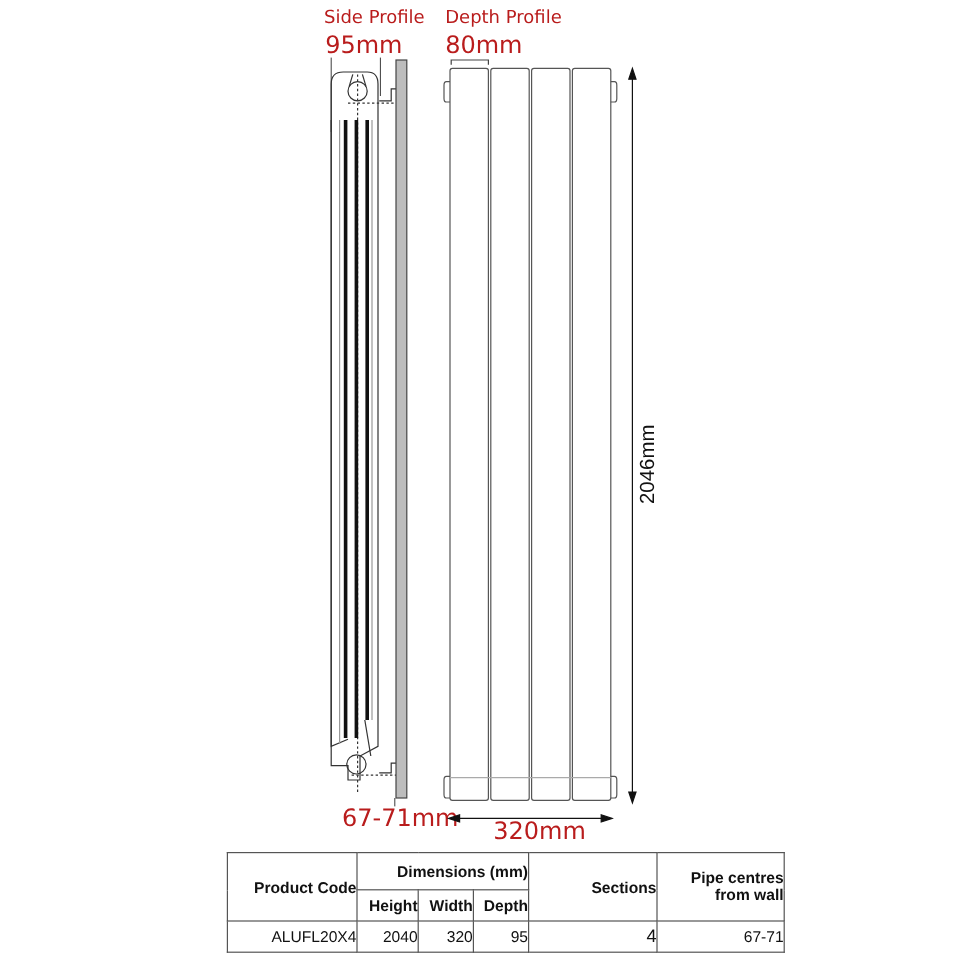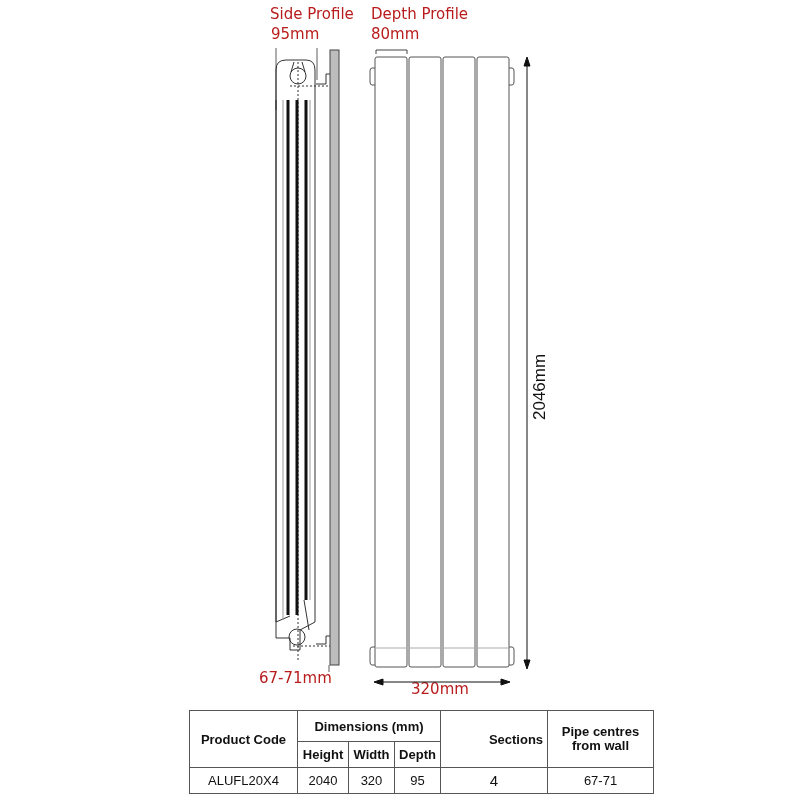--- a/index.html
+++ b/index.html
@@ -1,36 +1,36 @@
 <!DOCTYPE html>
 <html><head>
 <meta charset="utf-8">
 <style>
   html, body { margin:0; padding:0; background:#ffffff; }
   body { width:800px; height:800px; position:relative; overflow:hidden;
          font-family:"DejaVu Sans", sans-serif; color:#111; }
   .lbl { position:absolute; font-size:15px; line-height:1; color:#b91c1c; white-space:nowrap; }
-  .big { font-size:15px; }
+  .big { font-size:20px; }
   svg.drawing { position:absolute; left:0; top:0; }
   .vlabel { position:absolute; font-family:"Liberation Sans", sans-serif; font-size:17px;
             transform-origin:left top; transform:rotate(-90deg); white-space:nowrap; color:#111; }
   table.spec { position:absolute; left:189px; top:710px; border-collapse:collapse;
                font-family:"Liberation Sans", sans-serif; color:#111; }
-  table.spec td, table.spec th { border:1.5px solid #555; text-align:center; padding:0; }
+  table.spec td, table.spec th { border:1.5px solid #555; text-align:right; padding:0; }
   table.spec th { font-weight:bold; font-size:13px; }
   table.spec td { font-size:13px; font-weight:normal; }
 </style>
 </head>
 <body>
 
 <div class="lbl" style="left:270px; top:7px;">Side Profile</div>
 <div class="lbl big" style="left:271px; top:27px;">95mm</div>
 <div class="lbl" style="left:371px; top:7px;">Depth Profile</div>
 <div class="lbl big" style="left:371px; top:27px;">80mm</div>
-<div class="lbl big" style="left:259px; top:671px;">67-71mm</div>
+<div class="lbl big" style="left:285px; top:671px;">67-71mm</div>
 <div class="lbl big" style="left:411px; top:682px;">320mm</div>
 <div class="vlabel" style="left:530px; top:420px;">2046mm</div>
 
 <svg class="drawing" width="800" height="700" viewBox="0 0 800 700">
 
   <g stroke="#333" fill="none" stroke-width="1">
 
     <line x1="276" y1="48" x2="276" y2="110" stroke-dasharray="none" stroke-width="0.8"></line>
     <line x1="317" y1="48" x2="317" y2="80" stroke-width="0.8"></line>
 

